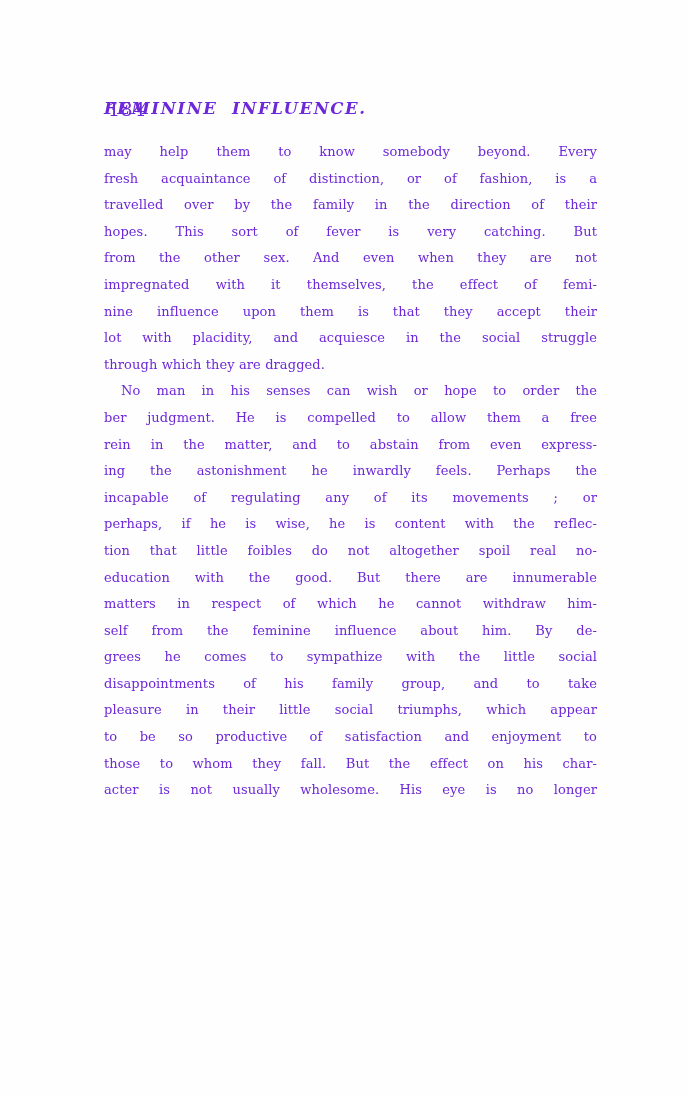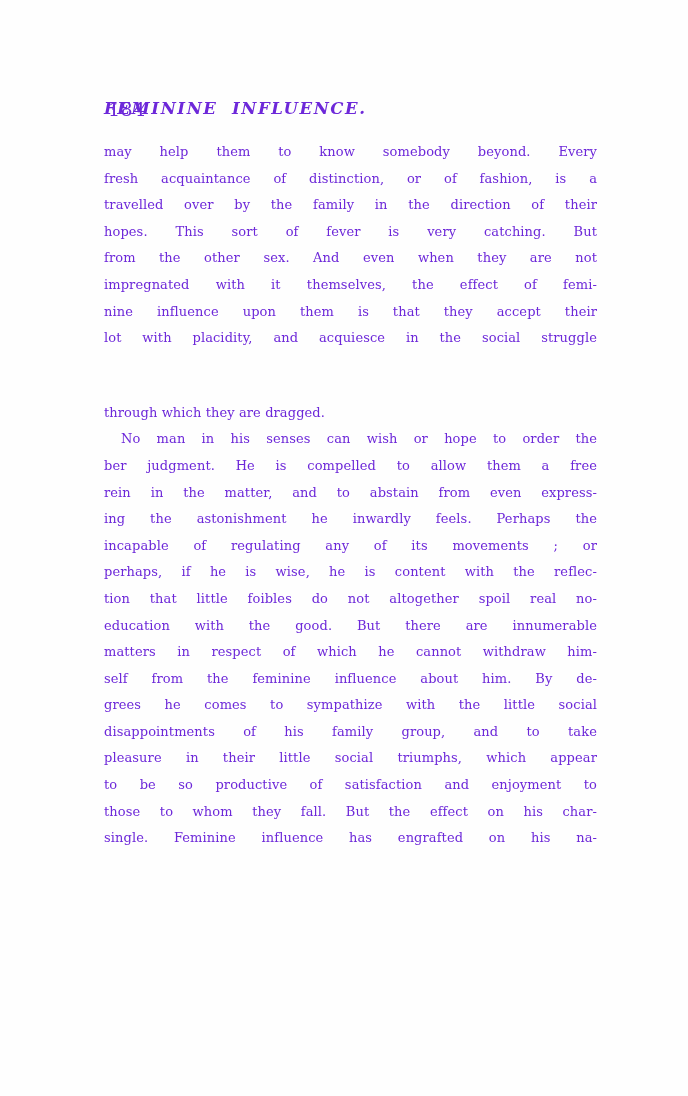--- a/index.html
+++ b/index.html
@@ -59,21 +59,20 @@
     letter-spacing: 0.1px;
     text-align: justify;
     text-align-last: justify;
     overflow: hidden;
     white-space: nowrap; 
   }
   .line { white-space: normal; }
   .line.no-justify {
     text-align: center;
     text-align-last: left;
-    margin-top: 48px;
   }
   .line.indent {
     text-indent: 17px;
   }
 </style>
 </head>
 <body>
 
 <div class="page">
   <div class="header">
@@ -101,16 +100,16 @@
         <div class="line">perhaps, if he is wise, he is content with the reflec-</div>
         <div class="line">tion that little foibles do not altogether spoil real no-</div>
         <div class="line">education with the good. But there are innumerable</div>
         <div class="line">matters in respect of which he cannot withdraw him-</div>
         <div class="line">self from the feminine influence about him. By de-</div>
         <div class="line">grees he comes to sympathize with the little social</div>
         <div class="line">disappointments of his family group, and to take</div>
         <div class="line">pleasure in their little social triumphs, which appear</div>
         <div class="line">to be so productive of satisfaction and enjoyment to</div>
         <div class="line">those to whom they fall. But the effect on his char-</div>
-        <div class="line">single. Feminine influence has engrafted on his na-</div>
+        <div class="line">acter is not usually wholesome. His eye is no longer</div>
       </div>
     </div>
 </div>
 
 </body></html>

